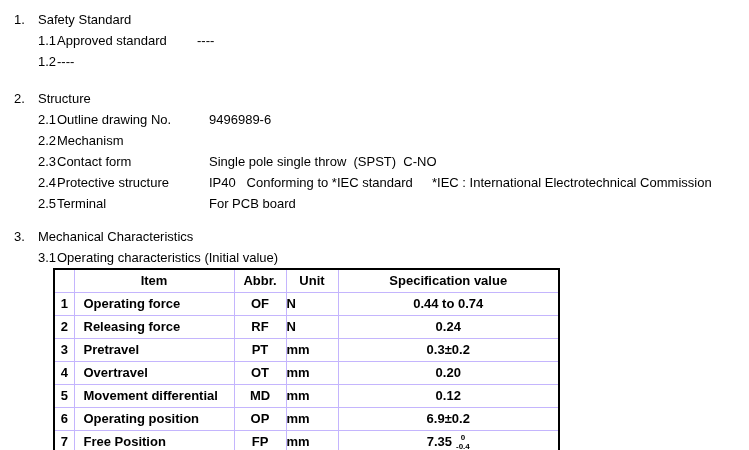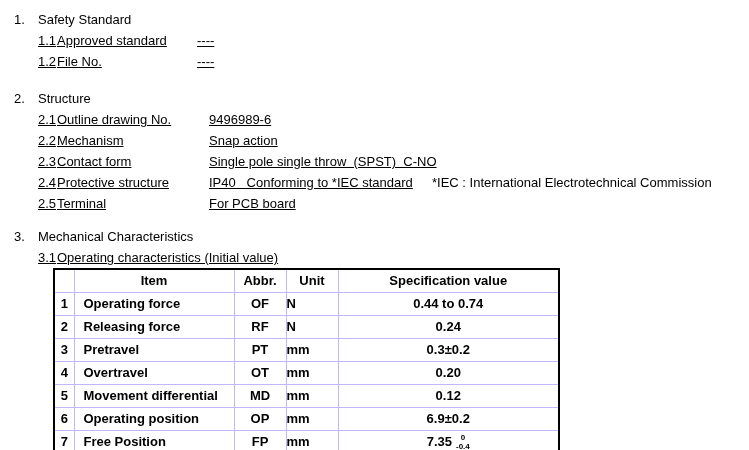--- a/index.html
+++ b/index.html
@@ -15,21 +15,21 @@
     box-sizing: border-box;
     padding-top: 9px;
     overflow: hidden;
   }
 
   
   .sec-head { display: flex; margin-left: 14px; line-height: 21px; }
   .sec-num { width: 24px; flex-shrink: 0; }
 
   
-  .sub-line { display: flex; margin-left: 38px; line-height: 21px; position: relative; text-decoration: underline; }
+  .sub-line { display: flex; margin-left: 38px; line-height: 21px; position: relative; }
   .sub-num { width: 19px; flex-shrink: 0; }
   .sub-label { flex-shrink: 0; }
   .sec1 .sub-label { width: 140px; }
   .sec2 .sub-label { width: 152px; }
   .sub-value { white-space: pre; }
   .sub-note { position: absolute; left: 394px; top: 0; white-space: pre; }
 
   .section-2 { margin-top: 16px; }
   .section-3 { margin-top: 12px; }
 
@@ -79,39 +79,37 @@
       <span class="sec-num">1.</span>
       <span class="sec-title">Safety Standard</span>
     </div>
     <div class="sub-line">
       <span class="sub-num">1.1</span>
       <span class="sub-label">Approved standard</span>
       <span class="sub-value">----</span>
     </div>
     <div class="sub-line">
       <span class="sub-num">1.2</span>
-      <span class="sub-label">File No.</span>
       <span class="sub-value">----</span>
     </div>
   </div>
 
   <div class="section section-2 sec2">
     <div class="sec-head">
       <span class="sec-num">2.</span>
       <span class="sec-title">Structure</span>
     </div>
     <div class="sub-line">
       <span class="sub-num">2.1</span>
       <span class="sub-label">Outline drawing No.</span>
       <span class="sub-value">9496989-6</span>
     </div>
     <div class="sub-line">
       <span class="sub-num">2.2</span>
       <span class="sub-label">Mechanism</span>
-      <span class="sub-value">Snap action</span>
     </div>
     <div class="sub-line">
       <span class="sub-num">2.3</span>
       <span class="sub-label">Contact form</span>
       <span class="sub-value">Single pole single throw  (SPST)  C-NO</span>
     </div>
     <div class="sub-line">
       <span class="sub-num">2.4</span>
       <span class="sub-label">Protective structure</span>
       <span class="sub-value">IP40   Conforming to *IEC standard</span>

